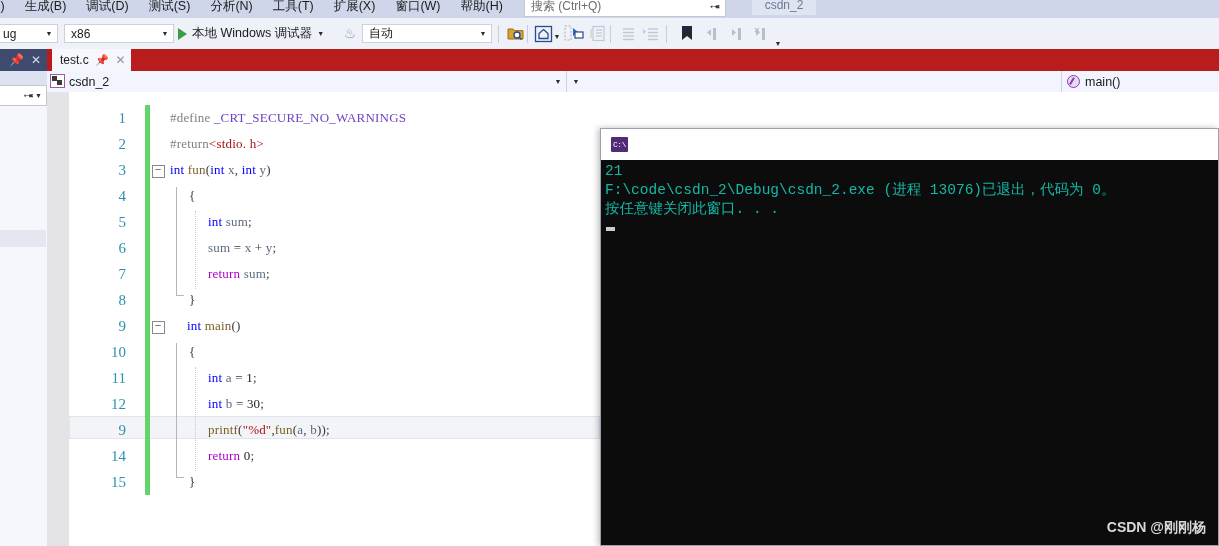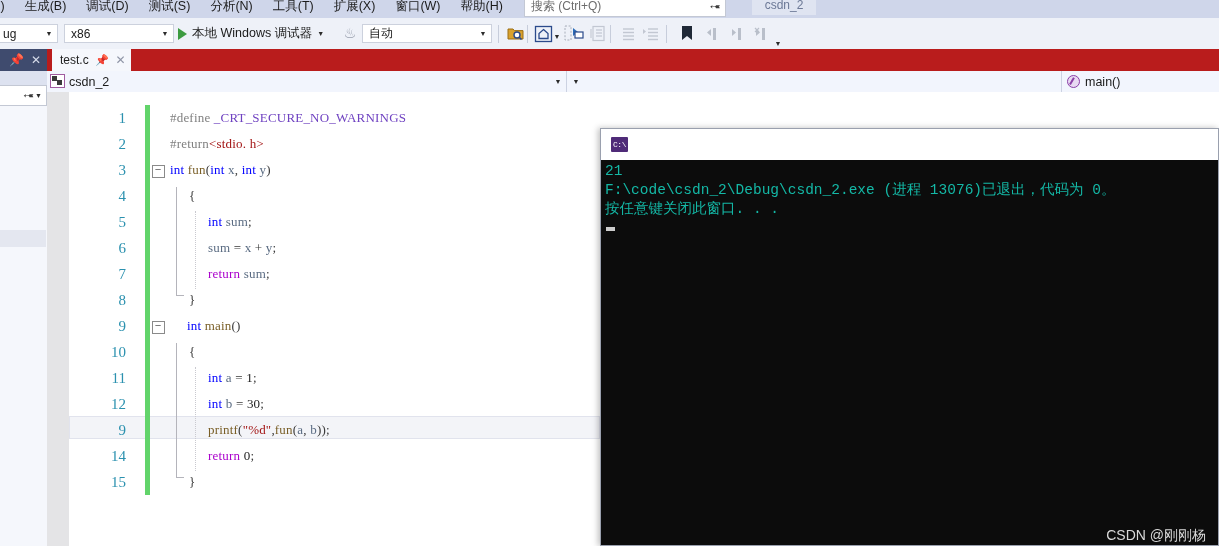--- a/index.html
+++ b/index.html
@@ -228,22 +228,22 @@
     padding:2px 0 0 4px;box-sizing:border-box;
   }
   .con-line{
     font-family:"Liberation Mono","DejaVu Sans Mono",monospace;
     font-size:14.5px;color:#14b8a6;white-space:pre;line-height:19px;
   }
   .con-cursor{
     width:9px;height:4px;background:#cccccc;margin-top:8px;margin-left:1px;
   }
   .watermark{
-    position:absolute;right:12px;bottom:0;
-    font-size:14px;color:#d9d9d9;
+    position:absolute;right:12px;bottom:8px;
+    font-size:14px;color:#d9d9d9;font-weight:bold;
   }
 </style>
 </head>
 <body>
 
 <div id="root">
 
   <div class="menubar">
     <div class="menus" id="menu-items">
         <span class="mi">(P)</span>

